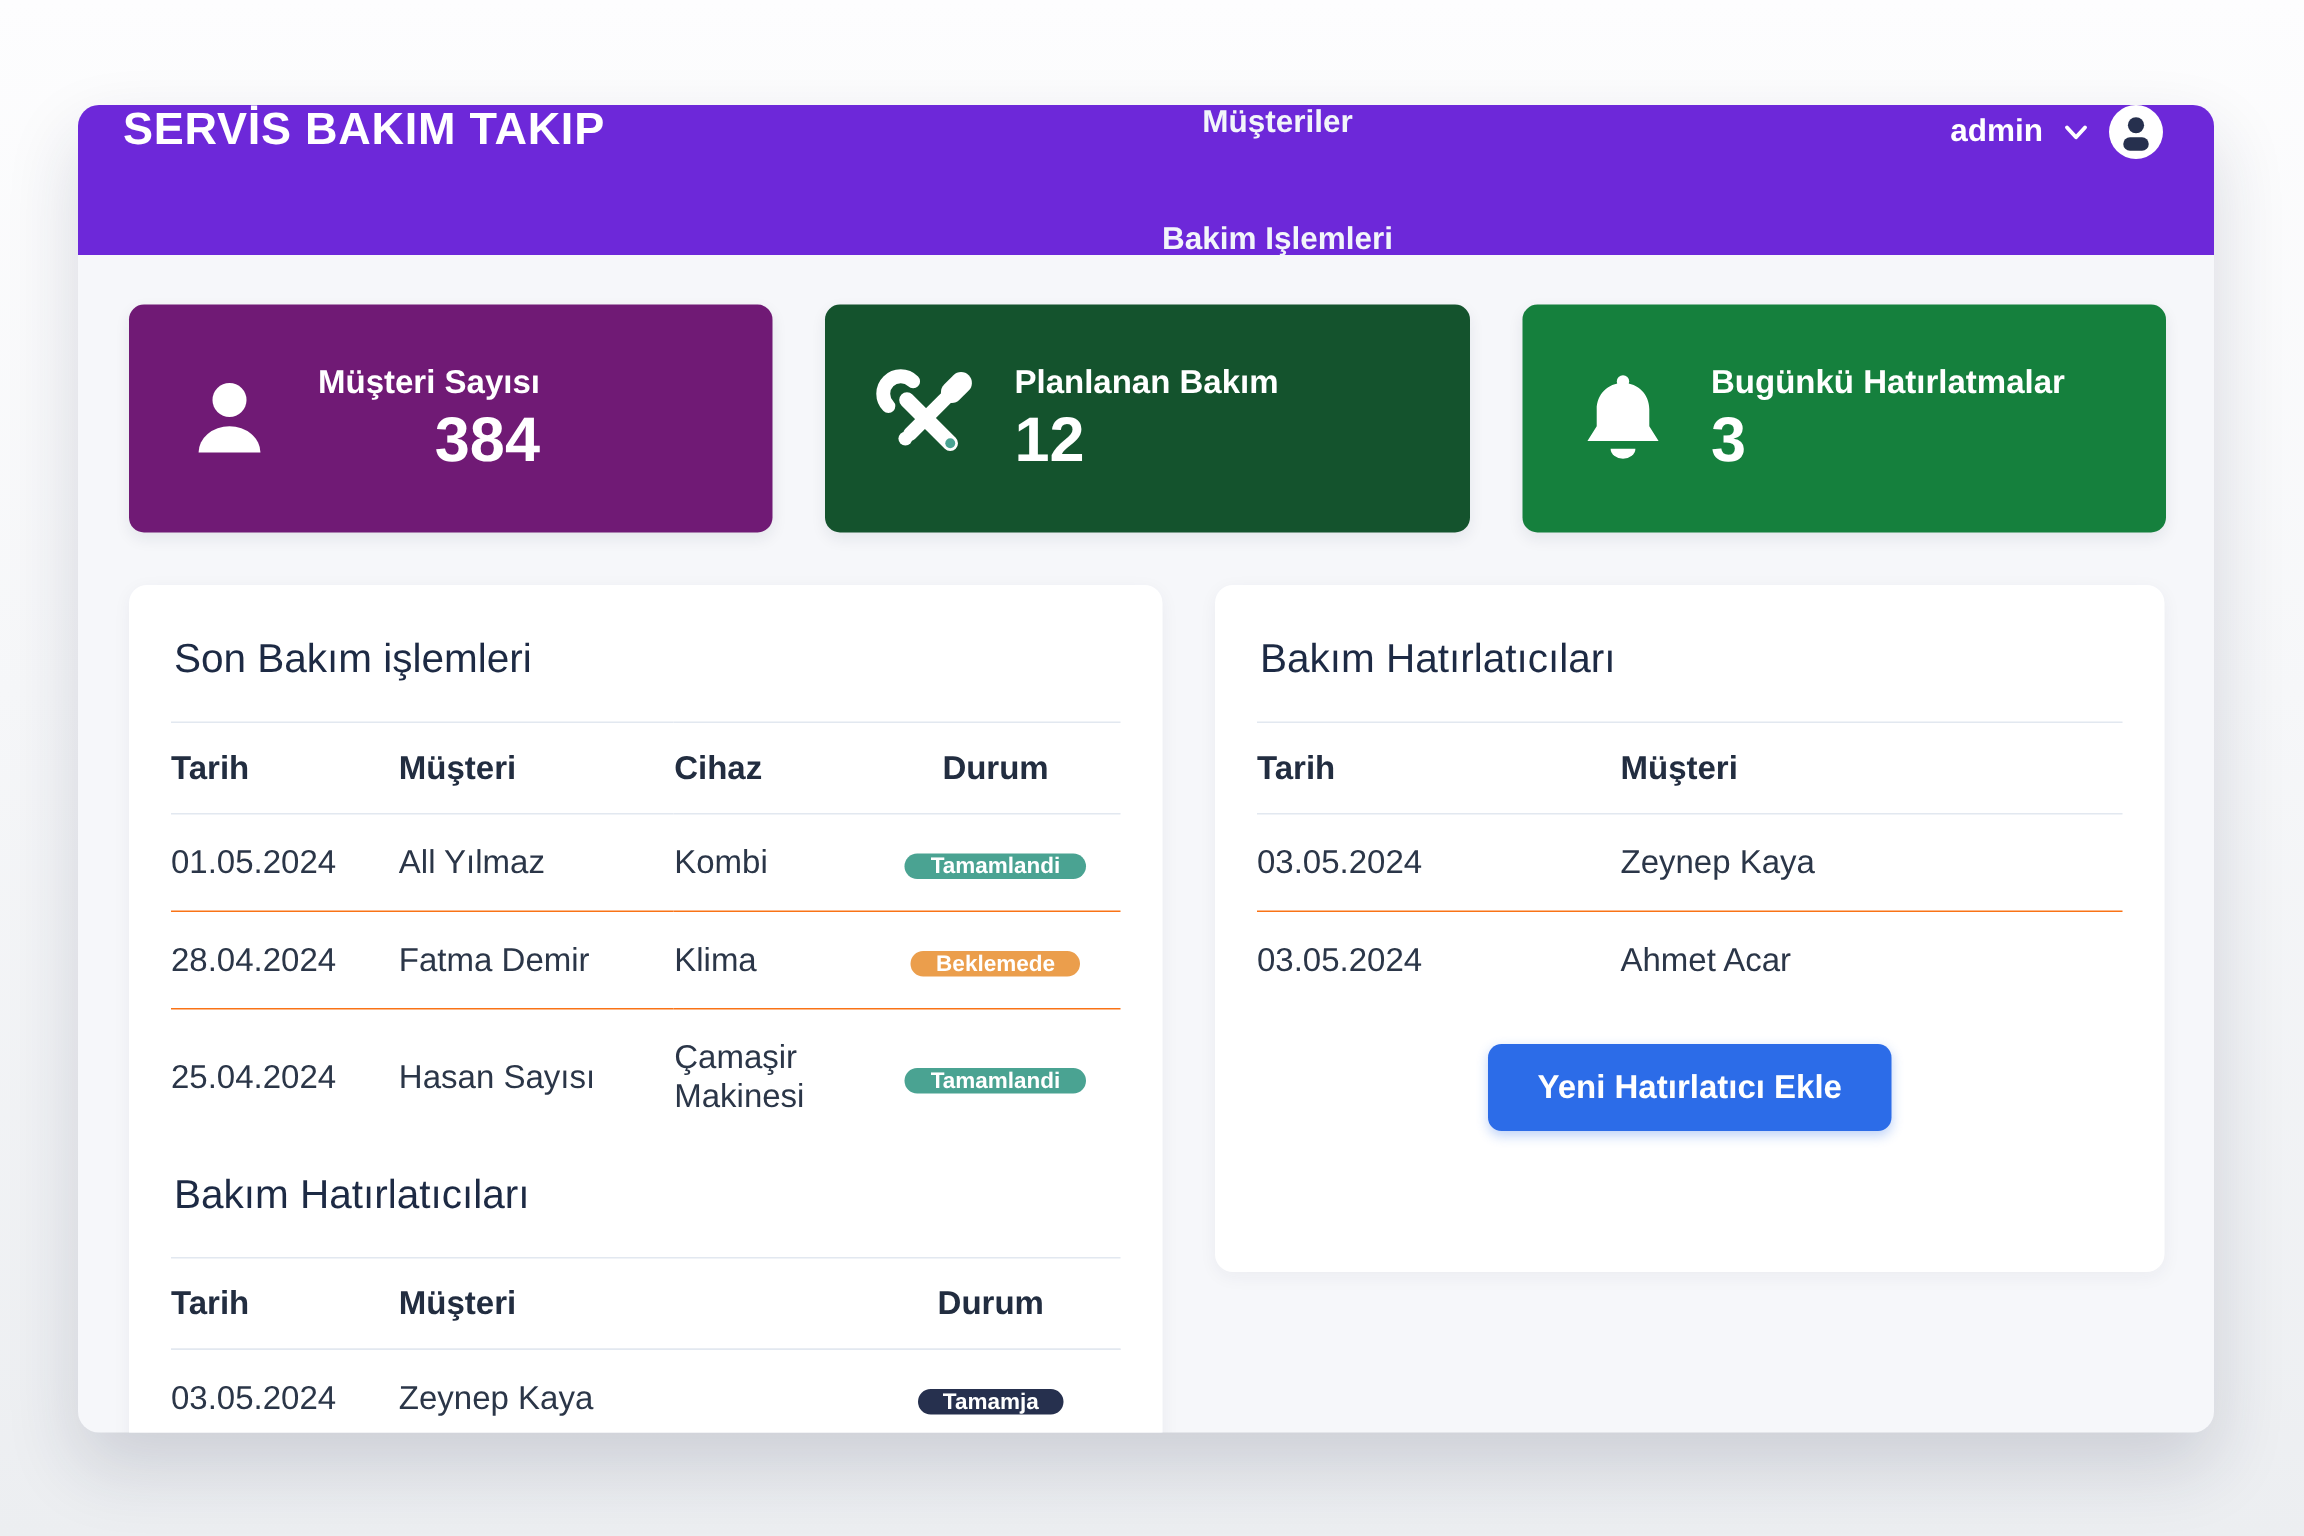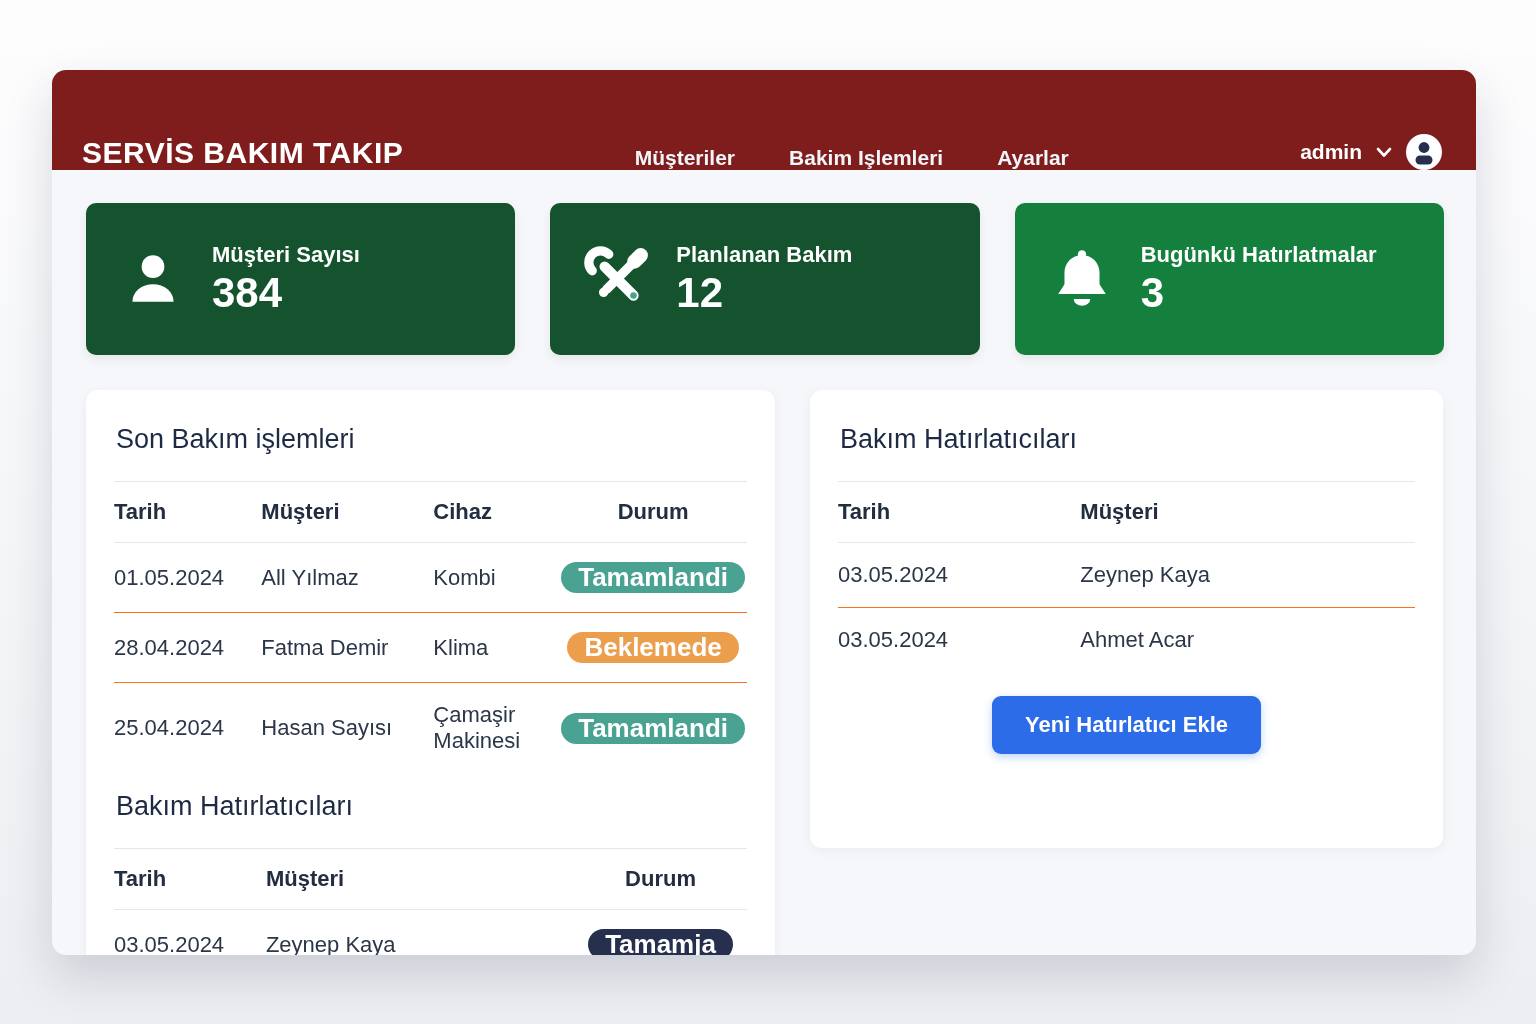--- a/index.html
+++ b/index.html
@@ -9,47 +9,47 @@
     background: linear-gradient(180deg, #fdfdfe 0%, #f6f7f9 45%, #eceef1 100%);
     overflow: hidden;
   }
   .window {
     position:absolute; left:52px; top:70px; width:1424px; height:885px;
     background:#f6f7fa; border-radius:14px; overflow:hidden;
     box-shadow: 0 22px 48px rgba(30,40,70,0.16);
   }
   
   .header {
-    height:100px; background:#7f1d1d; display:flex; align-items:flex-end;
+    height:100px; background:#6d28d9; display:flex; align-items:flex-start;
     padding:0 34px 0 30px;
   }
   .app-title {
     color:#ffffff; font-size:30px; font-weight:800; letter-spacing:0.5px;
   }
-  .nav { display:flex; gap:54px; margin-left:auto; align-items:center; }
+  .nav { display:flex; gap:54px; margin-left:auto; align-items:center;flex-direction:column; }
   .nav a {
     color:#f2f5fa; font-size:21px; font-weight:700; text-decoration:none; cursor:pointer;
   }
   .user { display:flex; align-items:center; gap:14px; margin-left:auto; cursor:pointer; }
   .user .uname { color:#ffffff; font-size:21px; font-weight:700; }
   .avatar {
     width:36px; height:36px; border-radius:50%; background:#ffffff;
     display:flex; align-items:center; justify-content:center;
   }
   
   .cards {
     position:absolute; left:34px; top:133px; width:1358px;
     display:flex; gap:35px;
   }
   .card {
     flex:1; height:152px; border-radius:10px; display:flex; align-items:center;
     color:#ffffff; padding-left:34px;
     box-shadow: 0 4px 10px rgba(30,40,70,0.08);
   }
-  .card.blue   { background:#14532d; }
+  .card.blue   { background:#701a75;text-align:right; }
   .card.green  { background:#14532d; }
   .card.orange { background:#15803d; }
   .card .icon { width:66px; height:66px; flex:none; }
   .card .txt { margin-left:26px; }
   .card .label { font-size:22px; font-weight:700; margin-bottom:2px; }
   .card .value { font-size:42px; font-weight:800; line-height:1.1; }
   
   .panel {
     position:absolute; background:#ffffff; border-radius:12px; padding:28px;
     box-shadow: 0 3px 12px rgba(30,40,70,0.05);
@@ -72,21 +72,21 @@
   tr:last-child td { border-bottom:none; }
   th.right, td.right { text-align:center; padding-right:2px; }
   
   .t-left  th:nth-child(1){width:24%;} .t-left th:nth-child(2){width:29%;}
   .t-left  th:nth-child(3){width:21%;} .t-left th:nth-child(4){width:26%;}
   .t-left2 th:nth-child(1){width:24%;} .t-left2 th:nth-child(2){width:49%;}
   .t-left2 th:nth-child(3){width:27%;}
   .t-right th:nth-child(1){width:42%;} .t-right th:nth-child(2){width:58%;}
   .badge {
     display:inline-block; padding:0 17px; border-radius:16px;
-    color:#ffffff; font-size:26px; font-weight:700; white-space:nowrap;
+    color:#ffffff; font-size:15px; font-weight:700; white-space:nowrap;
   }
   .badge.green  { background:#4aa392; }
   .badge.orange { background:#eb9e4c; }
   .badge.dark   { background:#26304e; }
   .add-btn {
     display:block; margin:24px auto 0; border:none; cursor:pointer;
     background:#2c6ce8; color:#ffffff; font-family:"Liberation Sans",sans-serif;
     font-size:22px; font-weight:700; padding:16px 33px; border-radius:9px;
     box-shadow: 0 3px 8px rgba(44,108,232,0.3);
   }

